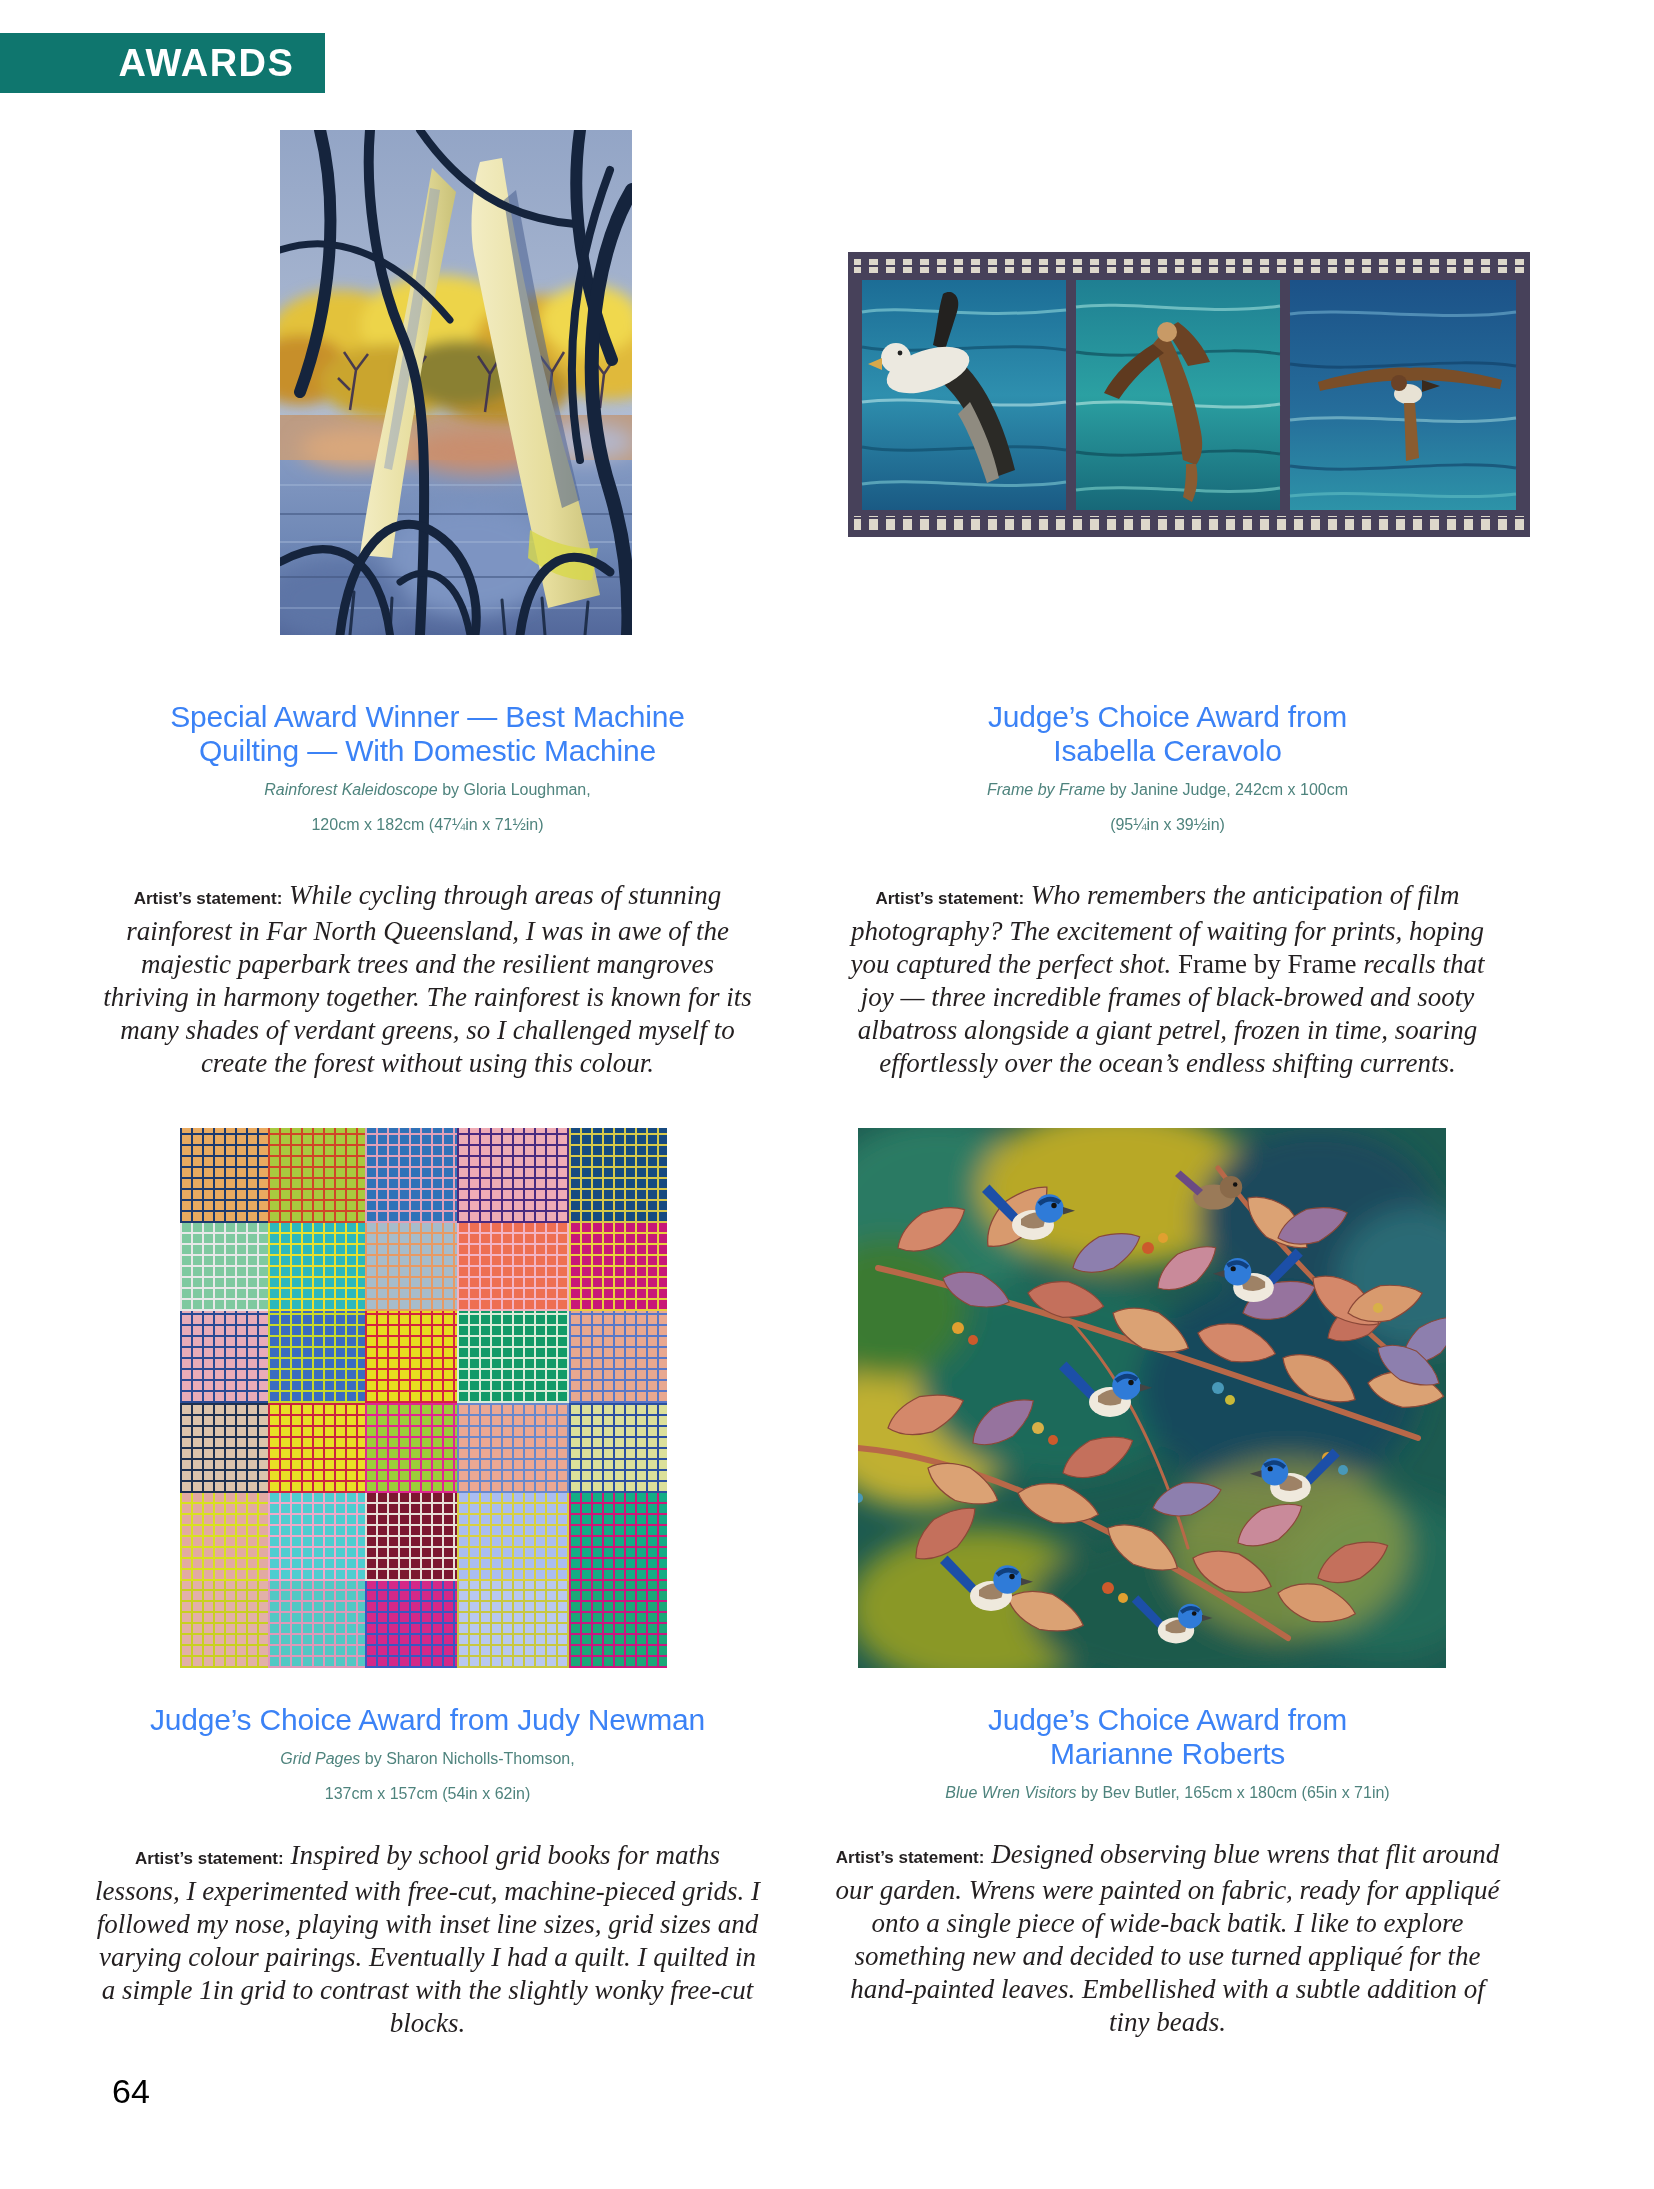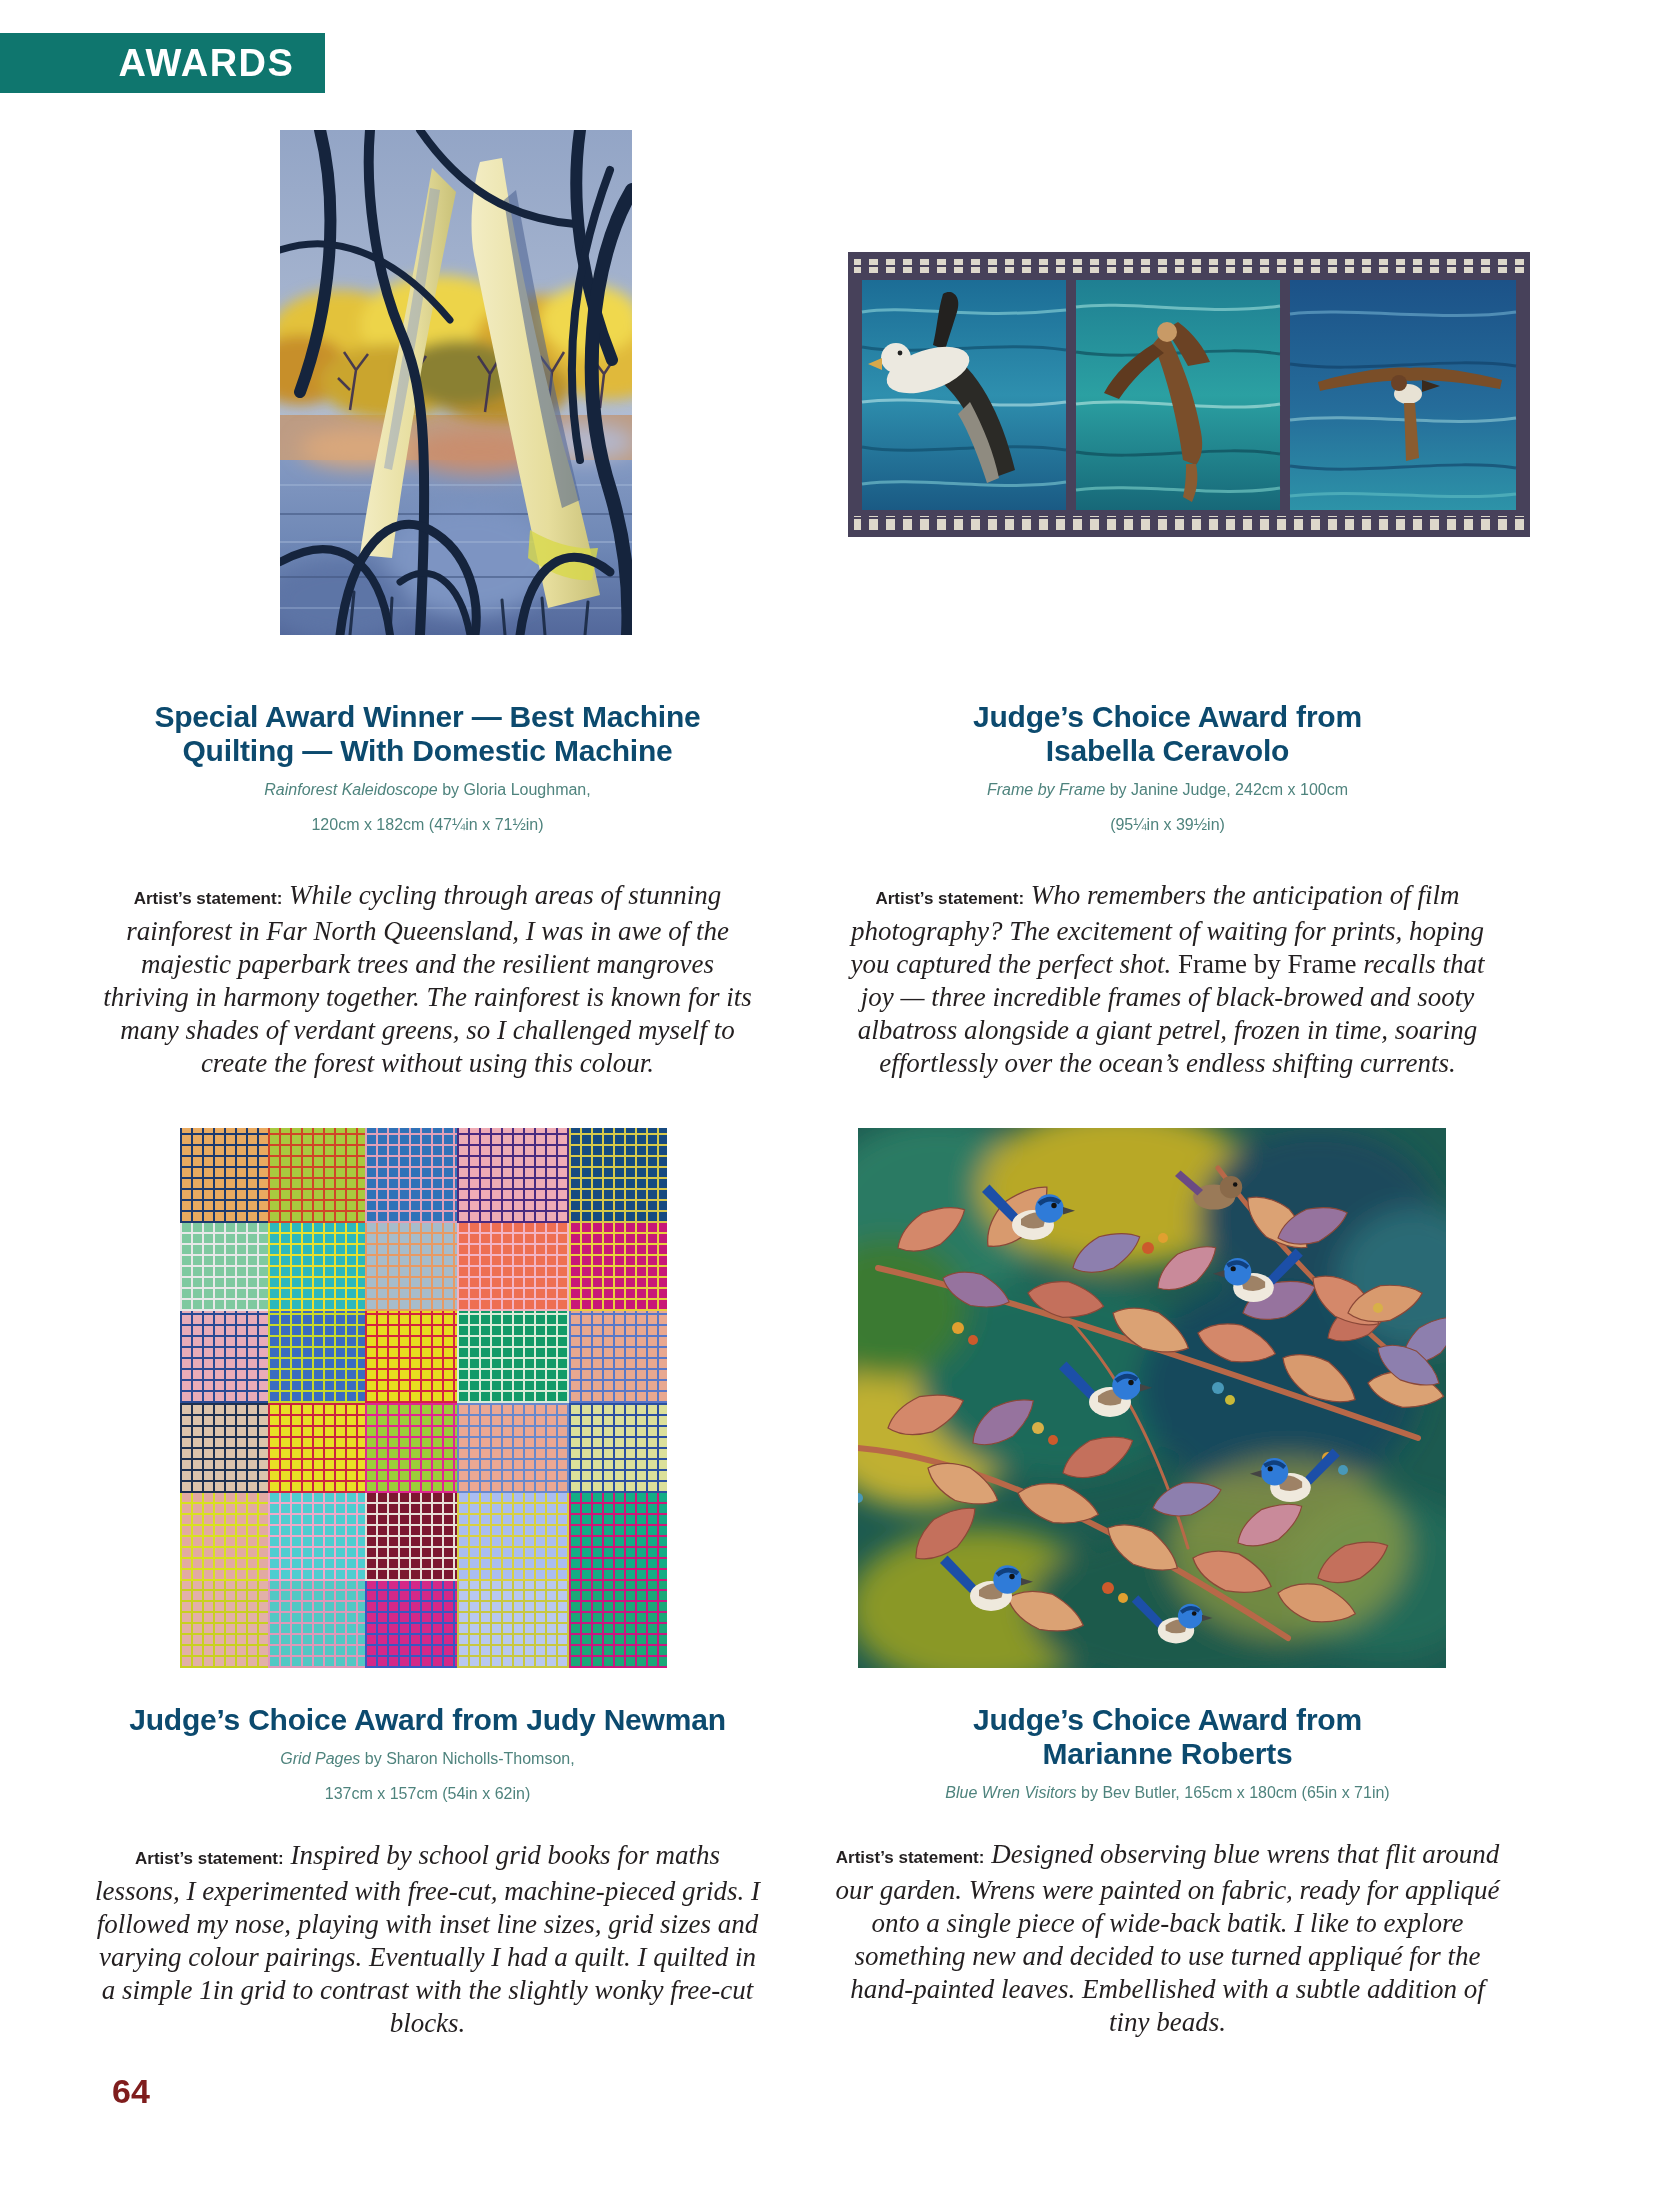--- a/index.html
+++ b/index.html
@@ -22,32 +22,32 @@
   #fig3 .blk{width:100%;height:100%;}
   #fig4{left:858px;top:1128px;width:588px;height:540px;}
 
   
   .entry-text{position:absolute;width:665px;text-align:center;}
   #text1{left:95px;top:700px;}
   #text2{left:835px;top:700px;}
   #text3{left:95px;top:1703px;}
   #text4{left:835px;top:1703px;}
 
-  .award{color:#0c4a6e;font-weight:bold;font-size:30px;line-height:34px;letter-spacing:-0.2px;}
+  .award{color:#3b82f6;font-weight:normal;font-size:30px;line-height:34px;letter-spacing:-0.2px;}
   .award div{white-space:nowrap;}
   .sub{color:#4e837d;font-size:16px;line-height:35px;margin-top:4px;font-weight:400;}
   .sub .line{white-space:nowrap;}
   .sub .work{font-style:italic;}
   .statement{margin-top:37px;font-family:"Liberation Serif",serif;font-style:italic;
              font-size:27px;line-height:33px;color:#231f20;}
   .statement b{font-style:normal;font-family:Liberation Sans, sans-serif;font-size:17px;color:#231f20;margin-top:24px;}
   .statement .roman{font-style:normal;}
   #text3 .statement,#text4 .statement{margin-top:28px;}
 
-  .page-number{position:absolute;left:112px;top:2072px;font-size:34px;font-weight:bold;color:#7f1d1d;}
+  .page-number{position:absolute;left:112px;top:2072px;font-size:34px;font-weight:normal;color:#000000;}
 </style>
 </head>
 <body>
 
 <div class="page">
 
   <div class="banner" style="background:#0f766e;">
     <span>AWARDS</span>
   </div>
 

